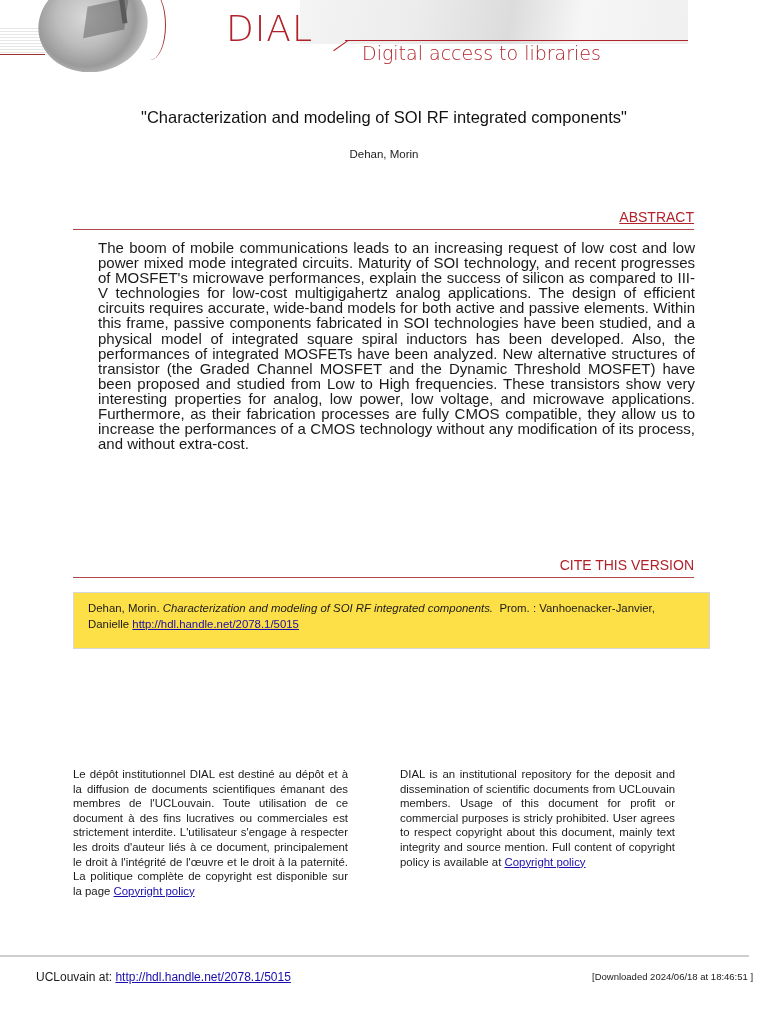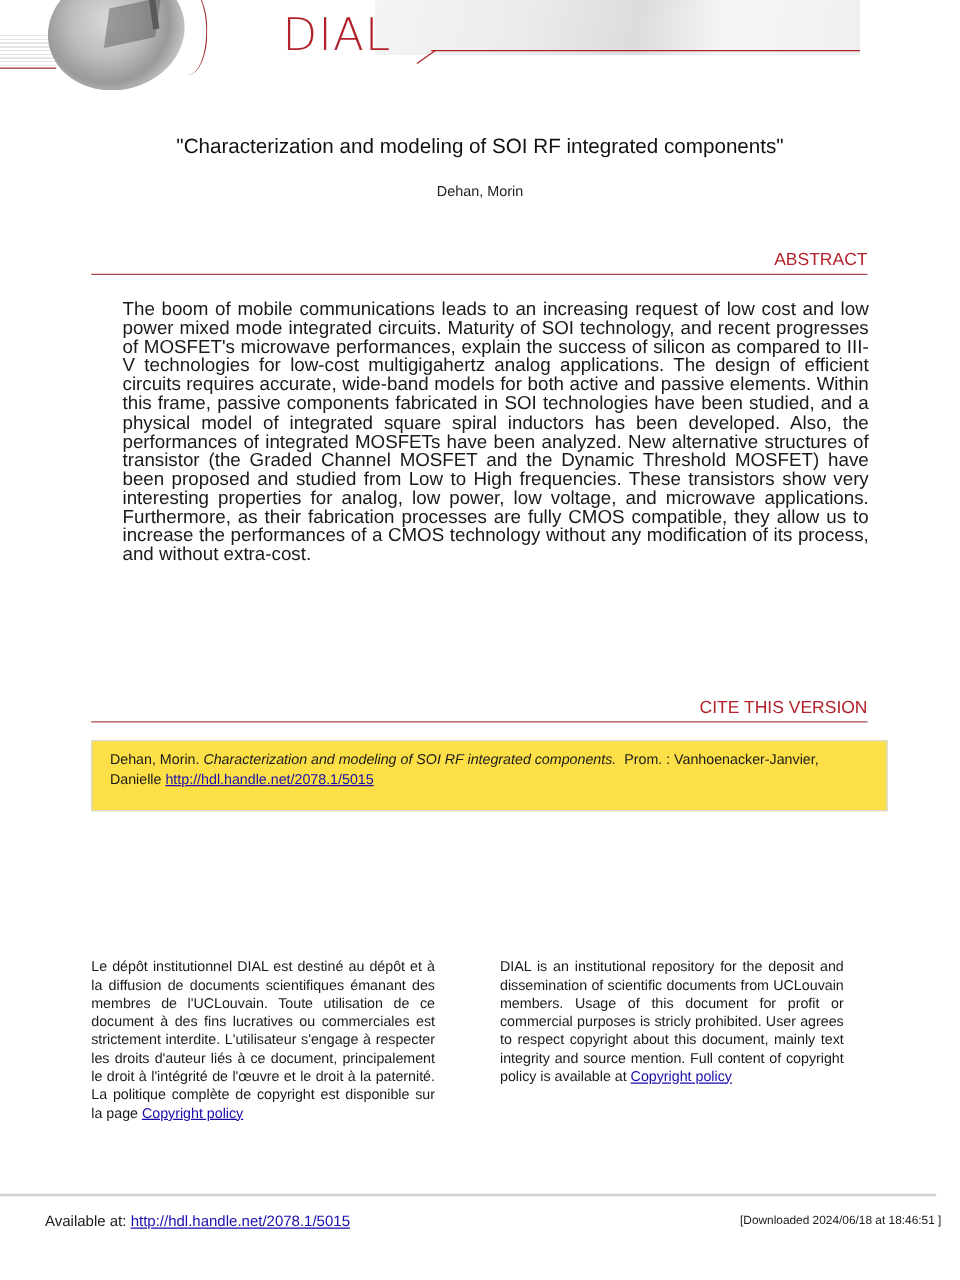--- a/index.html
+++ b/index.html
@@ -44,21 +44,21 @@
   }
 
   .title { position: absolute; left: 0; width: 768px; top: 108px; text-align: center; font-size: 16.5px; color: #111; }
   .authors { position: absolute; left: 0; width: 768px; top: 148px; text-align: center; font-size: 11.5px; color: #222; }
 
   .section-head {
     position: absolute; left: 73px; width: 621px; text-align: right;
     font-size: 14px; color: #b2222a; line-height: 18px;
     border-bottom: 1.5px solid #b0484a; padding-bottom: 3px;
   }
-  .abstract-head { top: 198px; }
+  .abstract-head { top: 208px; text-decoration: underline; }
   .cite-head { top: 556px; }
 
   .abstract {
     position: absolute; left: 98px; width: 597px; top: 240px;
     font-size: 15px; line-height: 15.1px; text-align: justify; color: #1a1a1a;
   }
 
   .cite-box {
     position: absolute; left: 73px; top: 592px; width: 607px; height: 39px;
     background: #fde047; border: 1px solid #d6d6d6; padding: 8px 14px 8px 14px;
@@ -86,20 +86,21 @@
   <div class="banner-stripes"></div>
   <div class="sundial">
     <div class="sundial-shadow"></div>
     <div class="sundial-gnomon"></div>
   </div>
   <div class="banner-arc"></div>
   <div class="banner-curve-left"></div>
   <div class="dial-logo">DIAL</div>
   <div class="banner-redslant"></div>
   <div class="banner-redline"></div>
+  <div class="tagline">Digital access to libraries</div>
 </div>
 
 <div class="title">"Characterization and modeling of SOI RF integrated components"</div>
 <div class="authors">Dehan, Morin</div>
 
 <div class="section-head abstract-head">ABSTRACT</div>
 <div class="abstract">The boom of mobile communications leads to an increasing request of low cost and low power mixed mode integrated circuits. Maturity of SOI technology, and recent progresses of MOSFET's microwave performances, explain the success of silicon as compared to III-V technologies for low-cost multigigahertz analog applications. The design of efficient circuits requires accurate, wide-band models for both active and passive elements. Within this frame, passive components fabricated in SOI technologies have been studied, and a physical model of integrated square spiral inductors has been developed. Also, the performances of integrated MOSFETs have been analyzed. New alternative structures of transistor (the Graded Channel MOSFET and the Dynamic Threshold MOSFET) have been proposed and studied from Low to High frequencies. These transistors show very interesting properties for analog, low power, low voltage, and microwave applications. Furthermore, as their fabrication processes are fully CMOS compatible, they allow us to increase the performances of a CMOS technology without any modification of its process, and without extra-cost.</div>
 
 <div class="section-head cite-head">CITE THIS VERSION</div>
 <div class="cite-box">
@@ -114,16 +115,16 @@
   <a href="#">Copyright policy</a>
 </div>
 
 <div class="notice notice-en">
   <span>DIAL is an institutional repository for the deposit and dissemination of scientific documents from UCLouvain members. Usage of this document for profit or commercial purposes is stricly prohibited. User agrees to respect copyright about this document, mainly text integrity and source mention. Full content of copyright policy is available at</span>
   <a href="#">Copyright policy</a>
 </div>
 
 <div class="footer-rule"></div>
 <div class="footer-left">
-  <span>Available at:</span>
+  <span>UCLouvain at:</span>
   <a href="#">http://hdl.handle.net/2078.1/5015</a>
 </div>
 <div class="footer-right">[Downloaded 2024/06/18 at 18:46:51 ]</div>
 
 </body></html>

